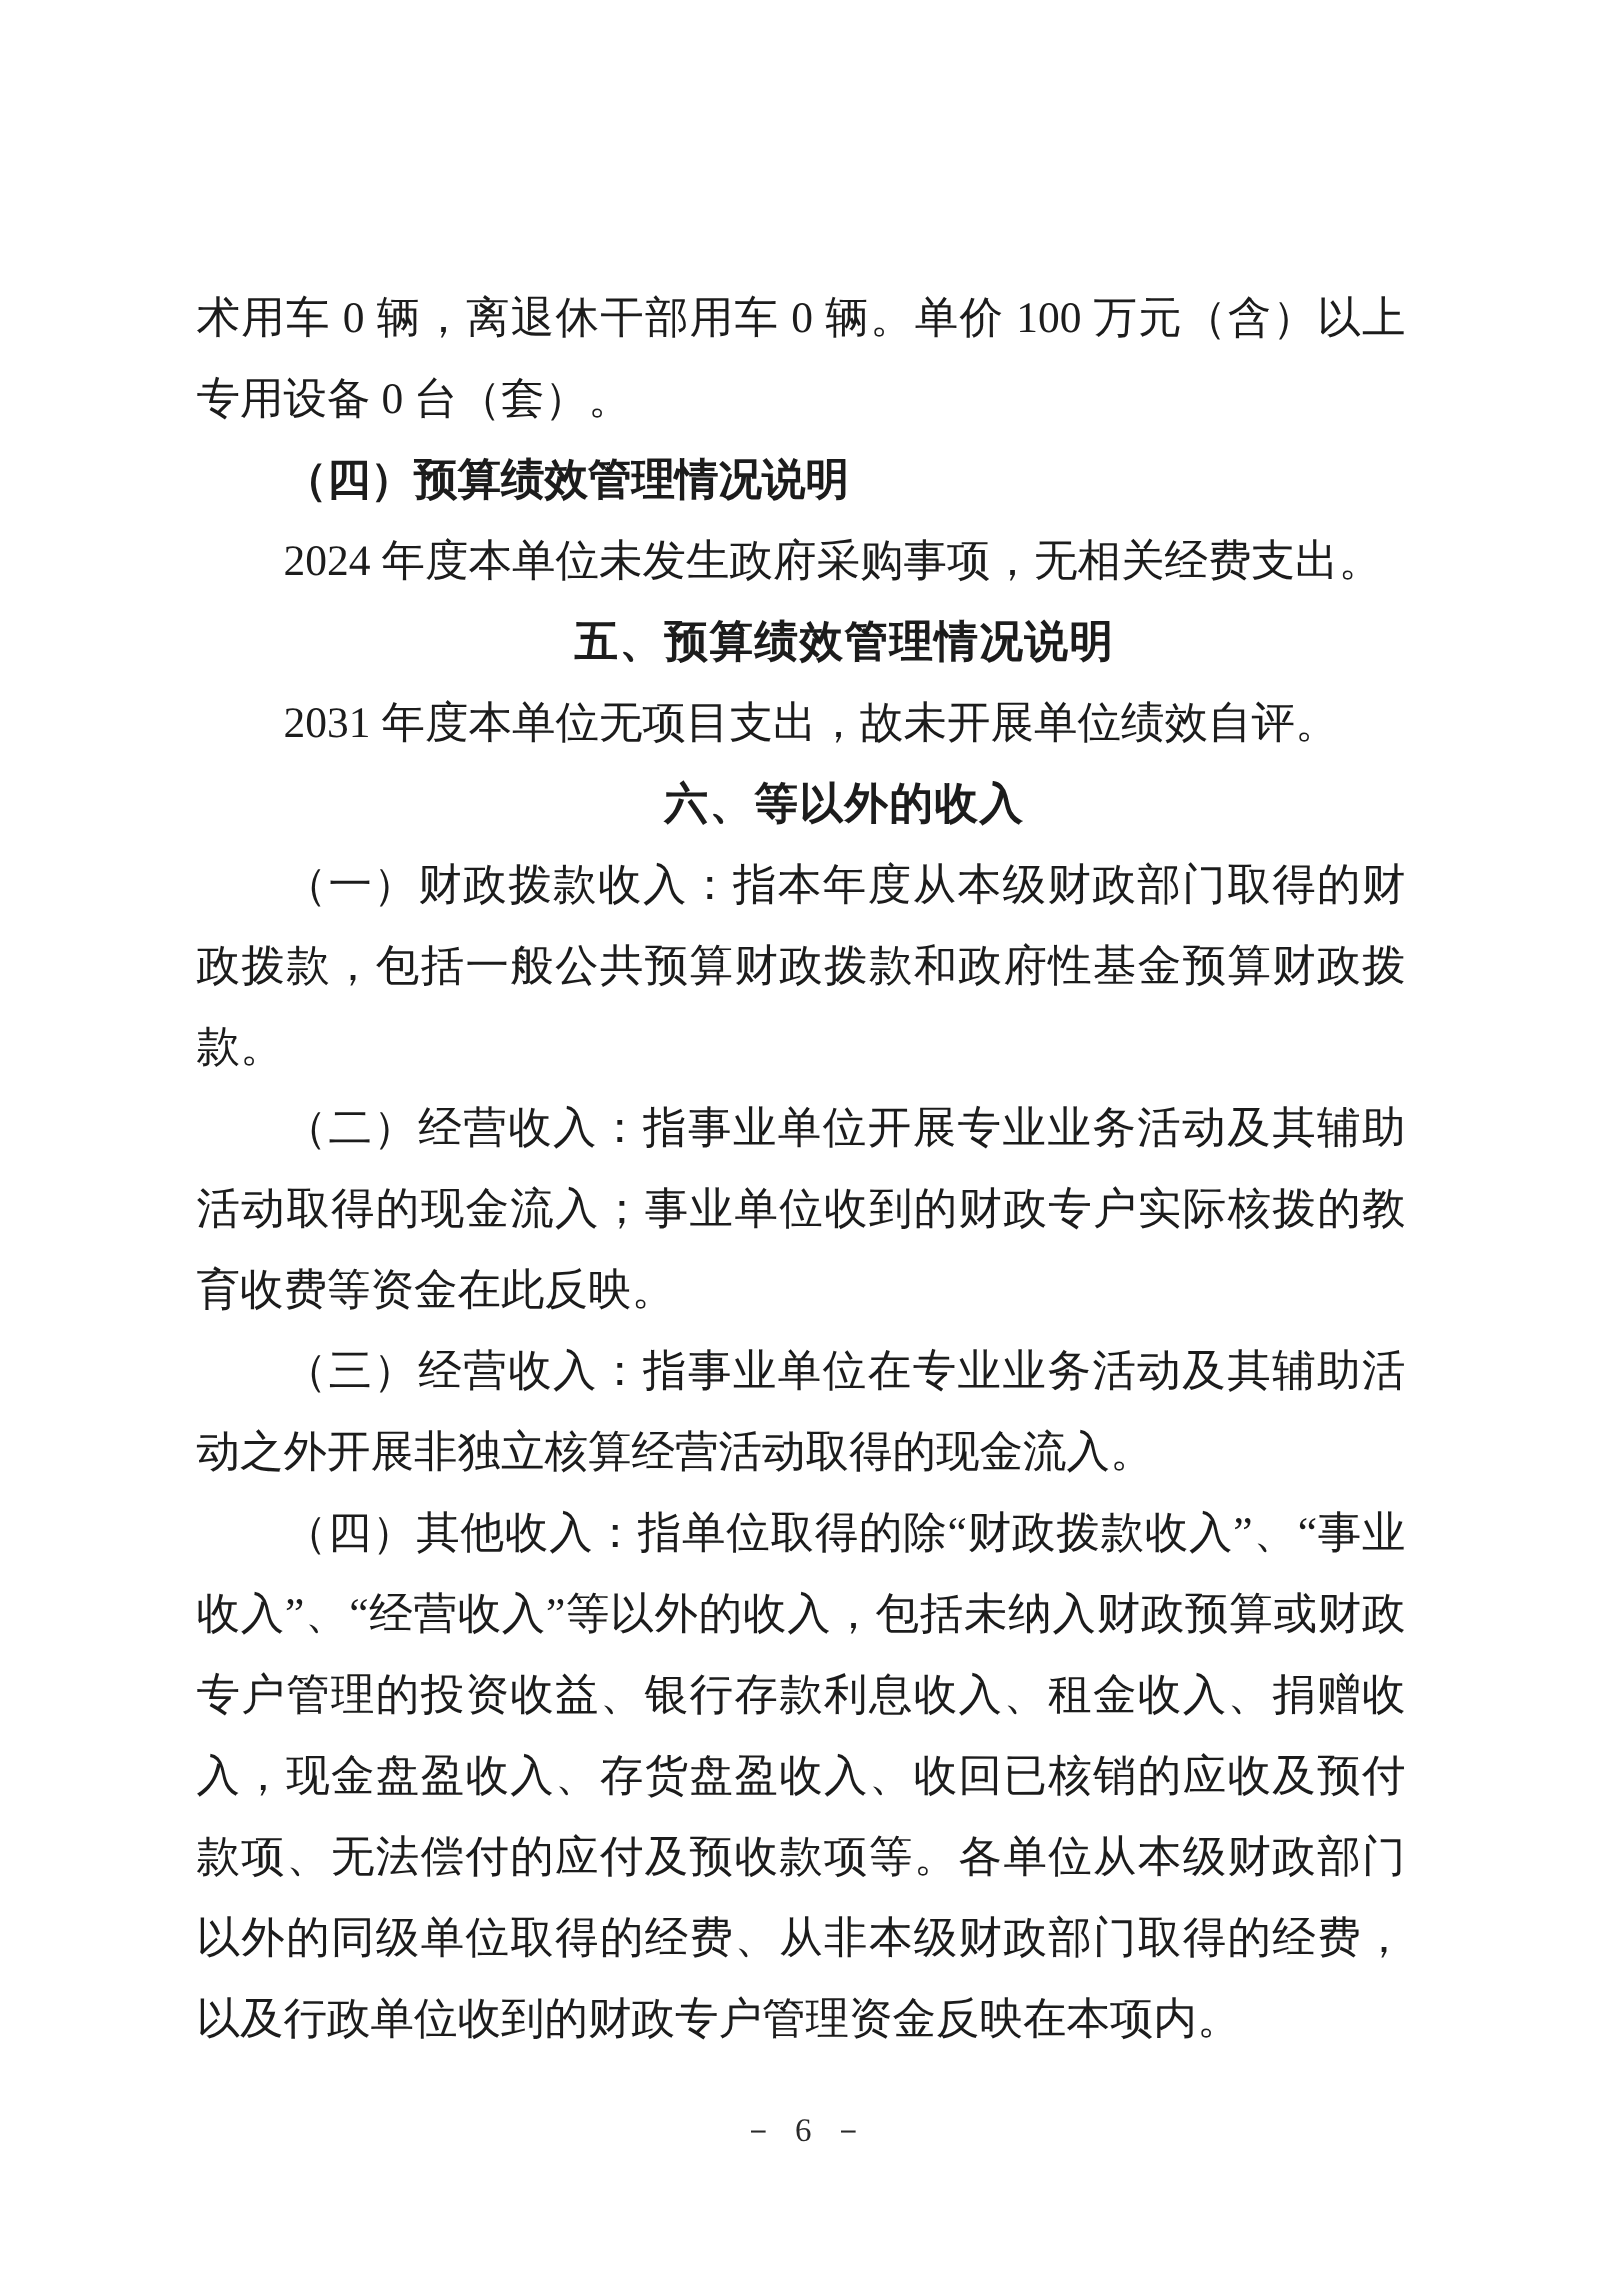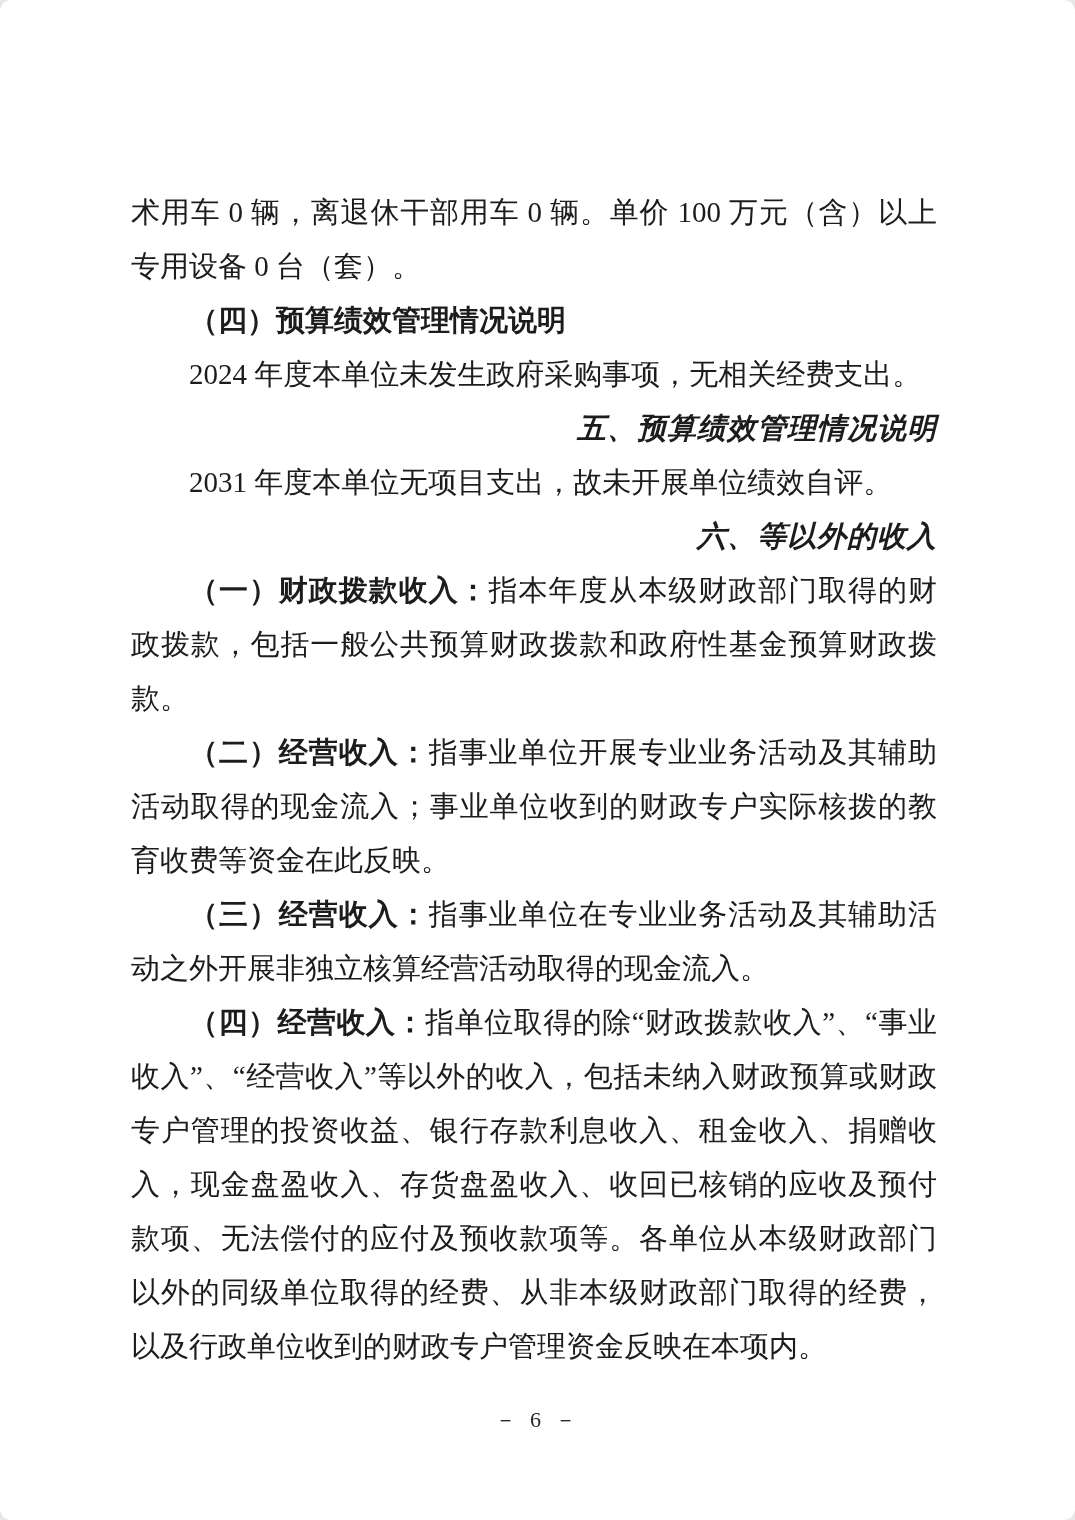--- a/index.html
+++ b/index.html
@@ -1,15 +1,15 @@
 <!DOCTYPE html>
 <html><head>
 <meta charset="utf-8">
 <style>
-  * { margin: 0; padding: 0; box-sizing: border-box; border-radius: 11px; }
+  * { margin: 0; padding: 0; box-sizing: border-box; }
   html, body { background: #e8e8e8; }
   .page {
     position: relative;
     width: 1075px;
     height: 1520px;
     margin: 0 auto;
     background: #ffffff;
     color: #1c1c1c;
     overflow: hidden;
     font-family: "Liberation Serif", "DejaVu Serif", serif;
@@ -33,28 +33,27 @@
   .subheading {
     text-indent: 2em;
     font-weight: 700;
     text-align: left;
   }
   .heading {
     text-indent: 2em;
     font-weight: 700;
     font-family: "Liberation Sans", "DejaVu Sans", sans-serif;
     letter-spacing: 1px;
-    text-align: right;
-    font-style: italic;
+    text-align: center;
   }
   .definition {
     text-indent: 2em;
   }
   .definition .lead {
-    font-weight: 700;
+    font-weight: 400;
   }
   .page-number {
     position: absolute;
     left: 0;
     top: 1405px;
     width: 100%;
     text-align: center;
     font-size: 22px;
     letter-spacing: 4px;
     color: #2a2a2a;
@@ -77,18 +76,18 @@
     <p class="para">2031 年度本单位无项目支出，故未开展单位绩效自评。</p>
 
     <p class="heading">六、等以外的收入</p>
 
     <p class="definition"><span class="lead">（一）财政拨款收入：</span><span>指本年度从本级财政部门取得的财政拨款，包括一般公共预算财政拨款和政府性基金预算财政拨款。</span></p>
 
     <p class="definition"><span class="lead">（二）经营收入：</span><span>指事业单位开展专业业务活动及其辅助活动取得的现金流入；事业单位收到的财政专户实际核拨的教育收费等资金在此反映。</span></p>
 
     <p class="definition"><span class="lead">（三）经营收入：</span><span>指事业单位在专业业务活动及其辅助活动之外开展非独立核算经营活动取得的现金流入。</span></p>
 
-    <p class="definition"><span class="lead">（四）经营收入：</span><span>指单位取得的除“财政拨款收入”、“事业收入”、“经营收入”等以外的收入，包括未纳入财政预算或财政专户管理的投资收益、银行存款利息收入、租金收入、捐赠收入，现金盘盈收入、存货盘盈收入、收回已核销的应收及预付款项、无法偿付的应付及预收款项等。各单位从本级财政部门以外的同级单位取得的经费、从非本级财政部门取得的经费，以及行政单位收到的财政专户管理资金反映在本项内。</span></p>
+    <p class="definition"><span class="lead">（四）其他收入：</span><span>指单位取得的除“财政拨款收入”、“事业收入”、“经营收入”等以外的收入，包括未纳入财政预算或财政专户管理的投资收益、银行存款利息收入、租金收入、捐赠收入，现金盘盈收入、存货盘盈收入、收回已核销的应收及预付款项、无法偿付的应付及预收款项等。各单位从本级财政部门以外的同级单位取得的经费、从非本级财政部门取得的经费，以及行政单位收到的财政专户管理资金反映在本项内。</span></p>
 
   </div>
 
   <div class="page-number">－ 6 －</div>
 </div>
 
 </body></html>

